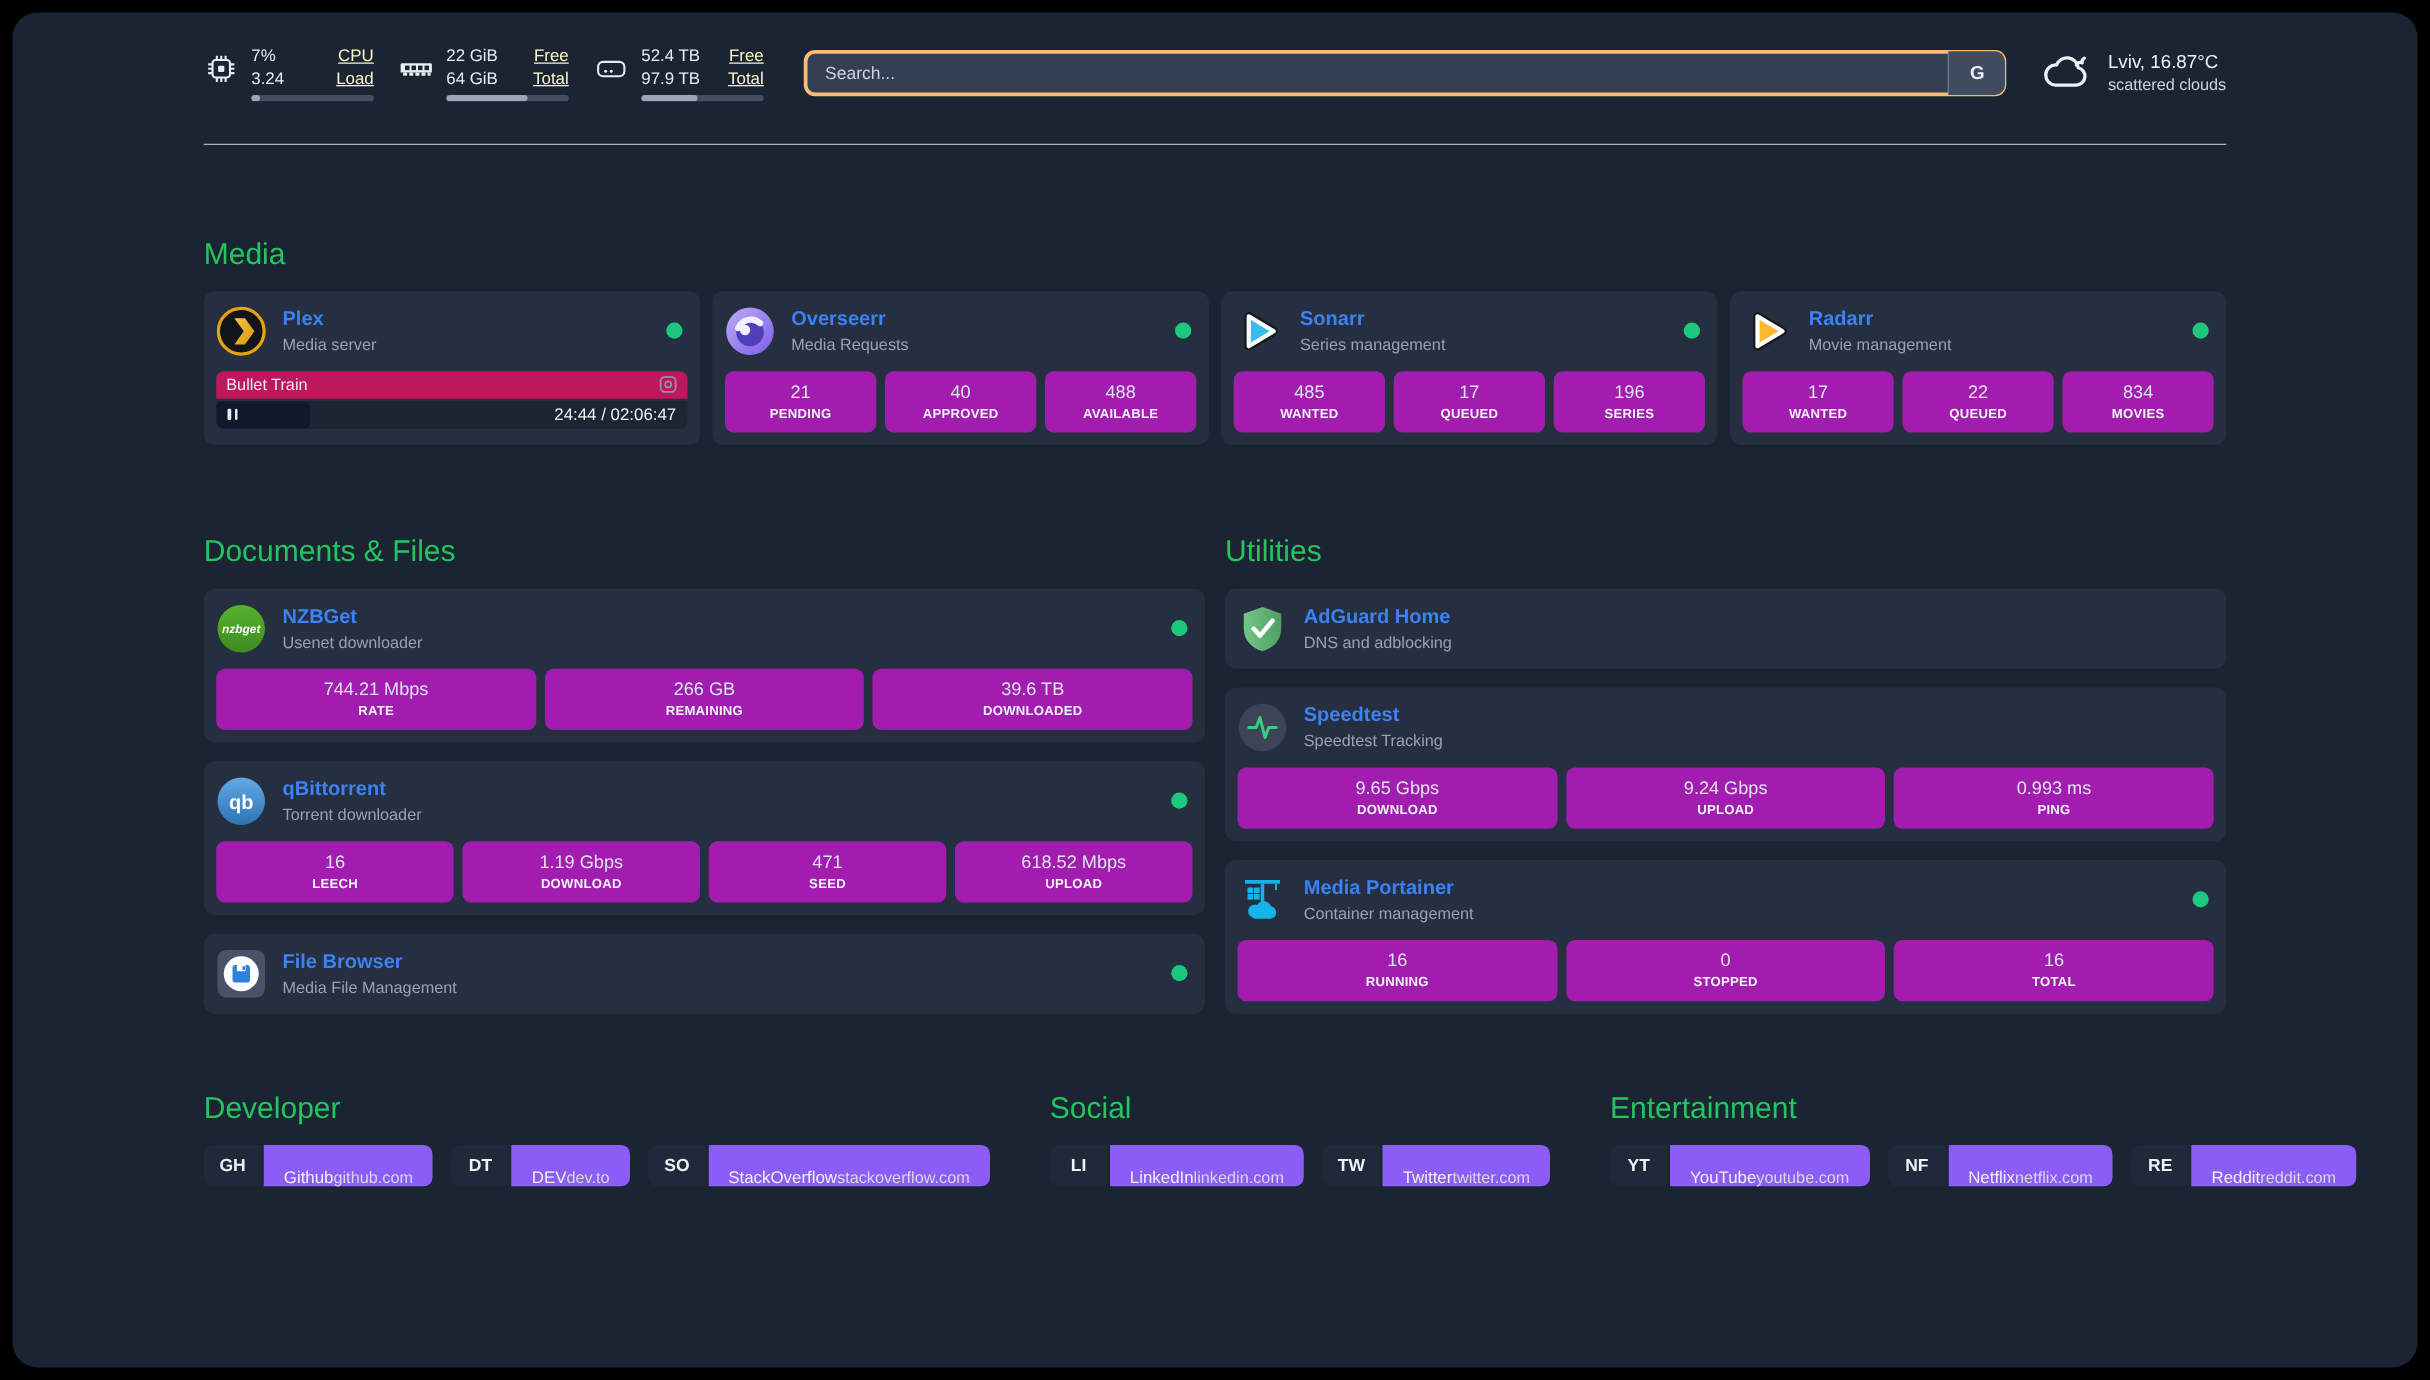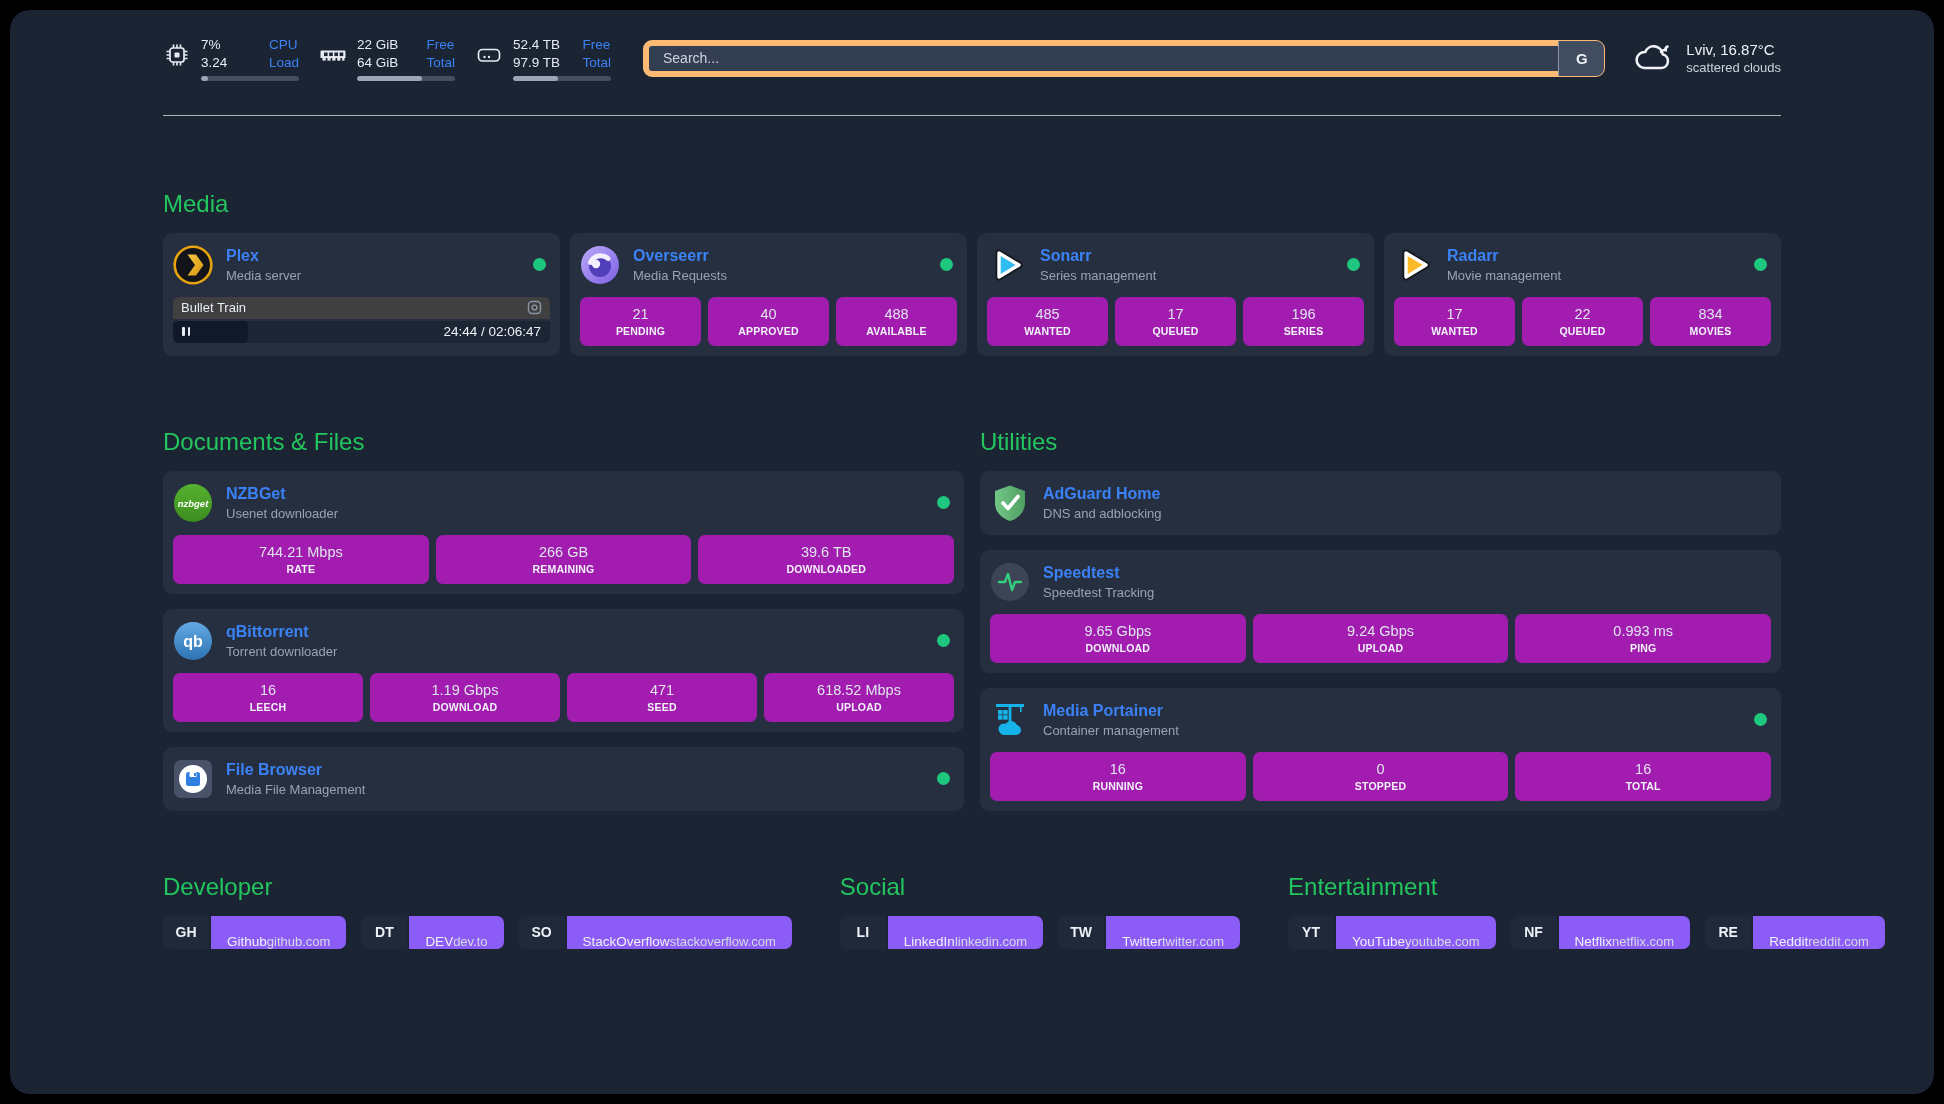--- a/index.html
+++ b/index.html
@@ -8,26 +8,26 @@
            background:#1b2433; border-radius:20px; overflow:hidden; }
   .content { width:1618px; margin:0 auto; }
 
   
   .topbar { display:flex; align-items:center; padding-top:26px; }
   .monitors { display:flex; gap:20px; }
   .monitor { display:flex; align-items:flex-start; gap:10px; }
   .mon-icon { width:28px; height:28px; margin-top:5px; color:#e7ecf3; }
   .mon-body { min-width:98px; }
   .mon-rows { display:flex; justify-content:space-between; gap:14px; font-size:13.5px; color:#e7ecf3; line-height:1.35; }
-  .mon-col2 { text-align:left; color:#3b82f6; }
+  .mon-col2 { text-align:right; color:#fef9c3;text-decoration:underline; }
   .mon-bar { height:4.5px; background:#434e61; border-radius:3px; margin-top:4px; overflow:hidden; }
   .mon-fill { height:100%; background:#9aa5b6; border-radius:3px; }
 
   .search-wrap { flex:1; margin:0 28px 0 32px; position:relative; }
-  .search-input { width:100%; height:37px; background:#333e53; border:6px solid #fdba74;
+  .search-input { width:100%; height:37px; background:#333e53; border:3px solid #fdba74;
                   border-radius:9px; color:#e8edf4; font-size:14px; padding:0 58px 0 14px;
                   font-family:"Liberation Sans", sans-serif; outline:none; }
   .search-input::placeholder { color:#cdd4df; }
   .search-g { position:absolute; right:1px; top:1px; width:46px; height:35px; background:#414c61;
               border-left:1px solid #8d97a9; border-radius:0 8px 8px 0; display:flex;
               align-items:center; justify-content:center; color:#edf1f7; font-size:15px;
               font-weight:600; cursor:pointer; }
 
   .weather { display:flex; align-items:center; gap:13px; }
   .weather-icon { width:40px; height:32px; color:#eef2f7; }
@@ -53,21 +53,21 @@
   .status-dot { width:13px; height:13px; border-radius:50%; background:#1dc77e; margin-left:auto; margin-right:4px; flex:none; }
 
   .stats { display:flex; gap:7px; margin-top:10px; }
   .stat { flex:1; background:#a21caf; border-radius:7px; height:49px; display:flex;
           flex-direction:column; align-items:center; justify-content:center; gap:3px; }
   .stat-value { font-size:14.5px; color:#dfe5ed; }
   .stat-label { font-size:10.5px; font-weight:700; color:#f0f3f8; letter-spacing:.2px; }
 
   
   .player { margin-top:10px; }
-  .player-title-row { background:#404040; border-radius:6px 6px 0 0; height:22px; padding:0 8px;
+  .player-title-row { background:#be185d; border-radius:6px 6px 0 0; height:22px; padding:0 8px;
                       display:flex; align-items:center; justify-content:space-between;
                       font-size:13px; color:#e8edf3; }
   .np-icon { width:15px; height:15px; color:#8a94a6; }
   .player-progress-row { background:#1c2534; border-radius:0 0 6px 6px; height:22px; margin-top:2px;
                          position:relative; display:flex; align-items:center; overflow:hidden; }
   .player-fill { position:absolute; left:0; top:0; bottom:0; background:#10182a; border-radius:5px;
                  display:flex; align-items:center; padding-left:9px; }
   .pause-icon { display:flex; gap:3px; }
   .pause-icon span { width:2.5px; height:9px; background:#e8edf3; border-radius:1px; }
   .player-time { margin-left:auto; padding-right:9px; font-size:13.5px; color:#eef2f7; z-index:1; }

